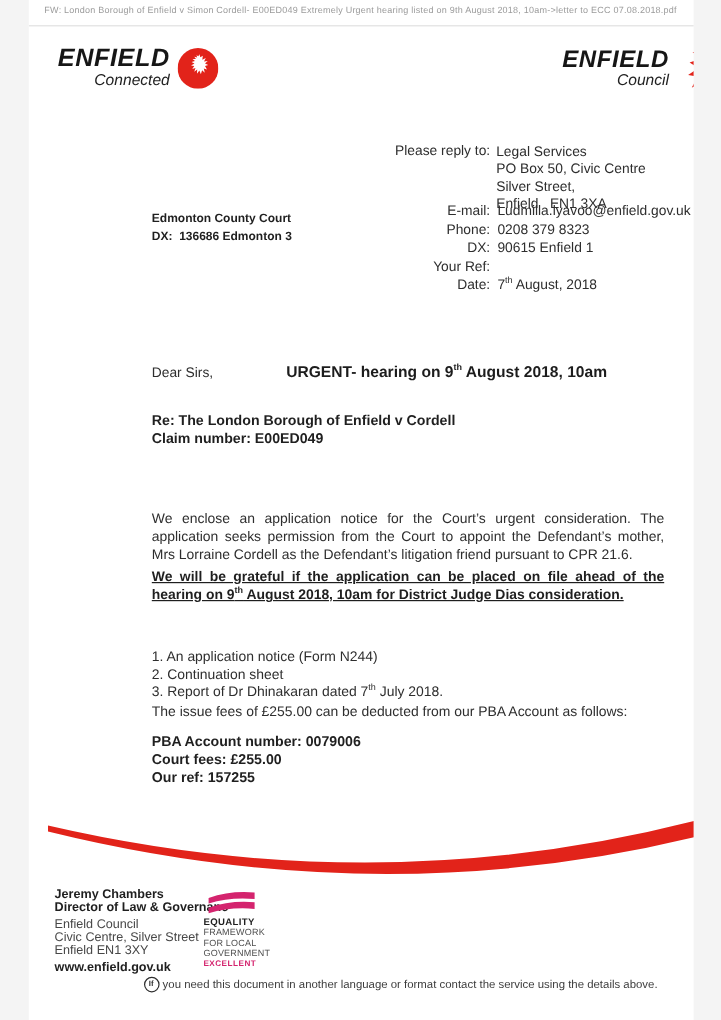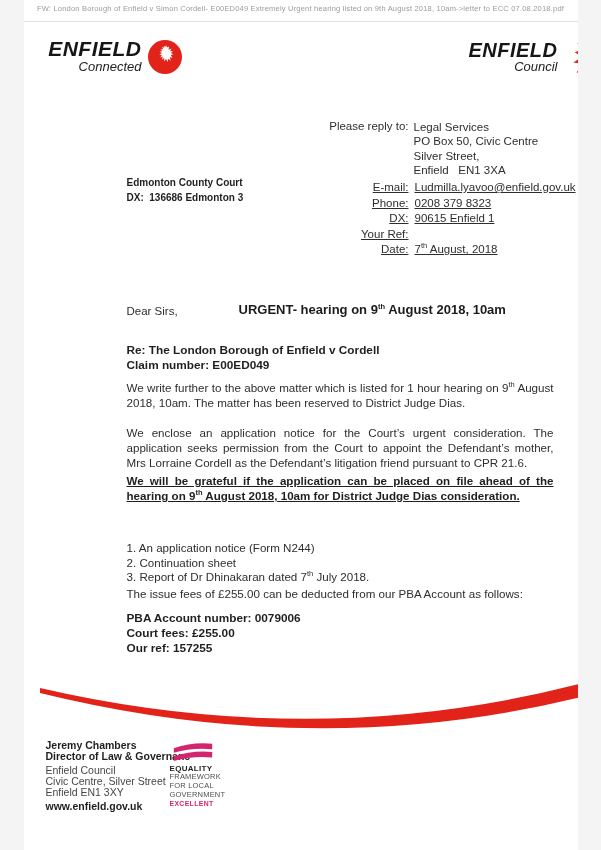--- a/index.html
+++ b/index.html
@@ -22,21 +22,21 @@
   .lion-big{position:absolute;top:27px;left:537px;width:62px;height:74px;}
 
   .replyto-label{position:absolute;top:120px;left:283px;width:102px;text-align:right;font-size:11.5px;}
   .replyto-lines{position:absolute;top:120px;left:390px;font-size:11.5px;line-height:14.4px;}
   .replyto-lines div{white-space:pre-wrap;}
 
   .recipient{position:absolute;top:175px;left:103px;font-weight:bold;font-size:10px;
              line-height:15px;color:#1f1f1f;}
   .recipient div{white-space:pre-wrap;}
 
-  .contact{position:absolute;top:181px;left:280px;font-size:11.5px;text-decoration:underline;}
+  .contact{position:absolute;top:170px;left:280px;font-size:11.5px;}
   .contact .row{display:flex;height:15.5px;align-items:flex-start;}
   .contact .lbl{width:105px;text-align:right;}
   .contact .val{margin-left:6px;white-space:pre;}
 
   sup{font-size:7.5px;vertical-align:super;line-height:0;}
 
   .salutation{position:absolute;top:305px;left:103px;font-size:11.5px;}
   .headline{position:absolute;top:302px;left:215px;font-size:13px;font-weight:bold;color:#1c1c1c;}
   .reblock{position:absolute;top:343px;left:103px;font-weight:bold;font-size:11.8px;
            line-height:14.8px;color:#1f1f1f;}
@@ -134,21 +134,20 @@
   </div>
 
   <div class="salutation">Dear Sirs,</div>
   <div class="headline"><span>URGENT- hearing on 9</span><sup>th</sup><span> August 2018, 10am</span></div>
 
   <div class="reblock">
     <div>Re: The London Borough of Enfield v Cordell</div>
     <div>Claim number: E00ED049</div>
   </div>
 
-  <div class="body-par" id="p1"><span>We write further to the above matter which is listed for 1 hour hearing on 9</span><sup>th</sup><span> August 2018, 10am. The matter has been reserved to District Judge Dias.</span></div>
 
   <div class="body-par" id="p2">We enclose an application notice for the Court’s urgent consideration. The application seeks permission from the Court to appoint the Defendant’s mother, Mrs Lorraine Cordell as the Defendant’s litigation friend pursuant to CPR 21.6.</div>
 
   <div class="body-par" id="p3"><span>We will be grateful if the application can be placed on file ahead of the hearing on 9</span><sup>th</sup><span> August 2018, 10am for District Judge Dias consideration.</span></div>
 
 
   <div class="docs">
     <div>1. An application notice (Form N244)</div>
     <div>2. Continuation sheet</div>
     <div><span>3. Report of Dr Dhinakaran dated 7</span><sup>th</sup><span> July 2018.</span></div>
@@ -180,14 +179,18 @@
       <path fill="#d4246e" d="M2,8 Q22,1 44,3 L44,9 Q22,7 2,13 Z"></path>
       <path fill="#d4246e" d="M2,17 Q22,10 44,12 L44,18 Q22,16 2,22 Z"></path>
     </svg>
     <div class="eq-t1">EQUALITY</div>
     <div class="eq-t">FRAMEWORK</div>
     <div class="eq-t">FOR LOCAL</div>
     <div class="eq-t">GOVERNMENT</div>
     <div class="eq-x">EXCELLENT</div>
   </div>
 
+  <div class="note">
+    <span class="note-icon">If</span>
+    <span class="note-text">you need this document in another language or format contact the service using the details above.</span>
+  </div>
 
 </div>
 
 </body></html>

